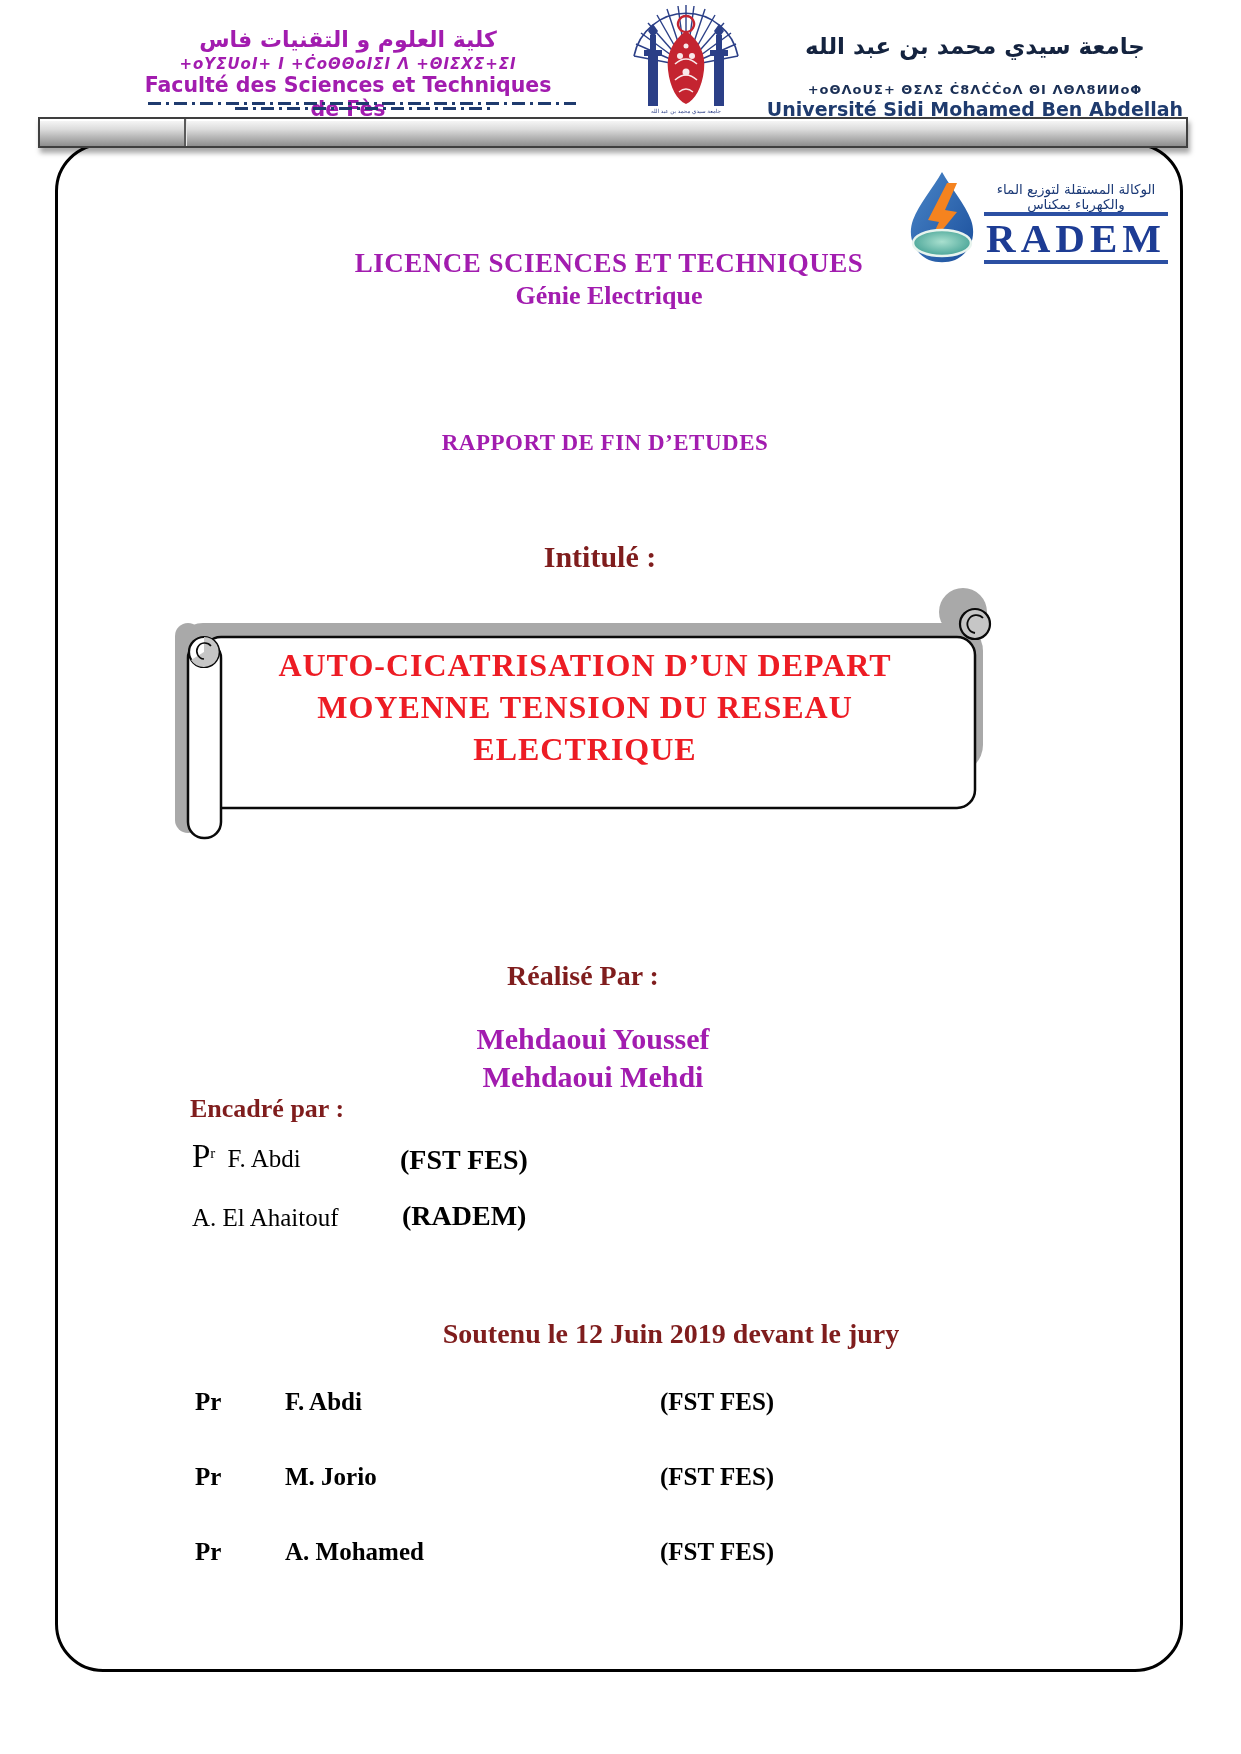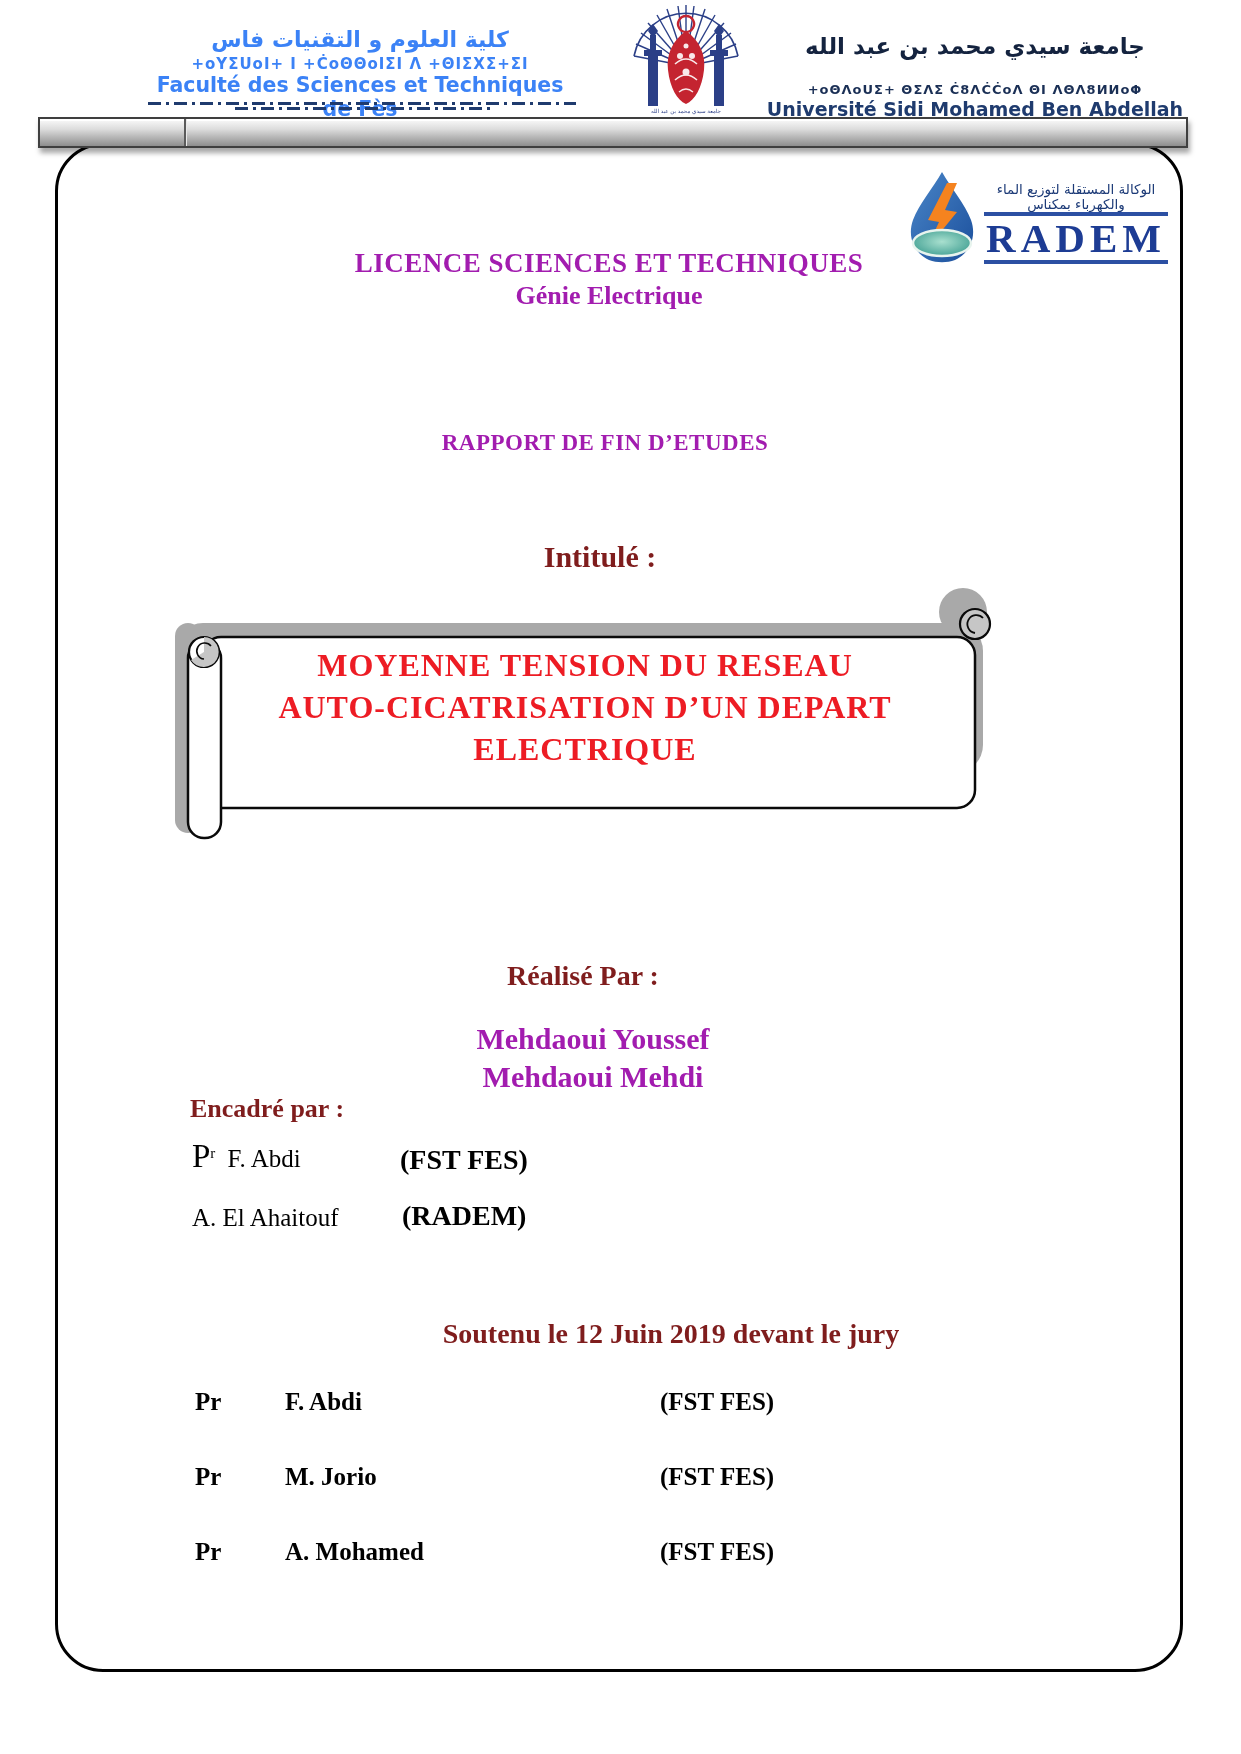--- a/index.html
+++ b/index.html
@@ -39,23 +39,23 @@
       font-size:13.5px;font-weight:normal;color:#1c3a77;line-height:15px;}
   .radem-rule{position:absolute;left:84px;width:184px;height:4px;background:#2c50a3;}
   .radem-word{position:absolute;left:84px;top:46px;width:184px;text-align:center;
       font-family:"Liberation Serif","DejaVu Serif",serif;font-weight:bold;
       font-size:41px;line-height:41px;color:#1d3c94;letter-spacing:5px;}
   sup{font-size:60%;}
 </style>
 </head>
 <body>
 
-<div class="hdr-block" style="left:140px;top:26px;width:440px;color:#3b82f6;">
+<div class="hdr-block" style="left:128px;top:26px;width:440px;color:#a21caf;">
   <div class="hdr-ar">كلية العلوم و التقنيات فاس</div>
-  <div class="hdr-tif" style="font-size:15px;line-height:18px;margin-top:1px;">+oYΣUoI+ I +ĊoΘΘoIΣI Λ +ΘIΣXΣ+ΣI</div>
+  <div class="hdr-tif" style="font-size:15px;line-height:18px;margin-top:1px;font-style:italic;">+oYΣUoI+ I +ĊoΘΘoIΣI Λ +ΘIΣXΣ+ΣI</div>
   <div class="hdr-fr" style="font-size:20.5px;line-height:24px;">Faculté des Sciences et Techniques de Fès</div>
 </div>
 <div class="dashline" style="left:148px;top:102px;width:428px;"></div>
 <div class="dashline" style="left:235px;top:107px;width:260px;"></div>
 
 <svg class="abs" style="left:626px;top:4px;" width="120" height="118" viewBox="0 0 120 118">
   <g stroke="#2b3f87" stroke-width="1.4">
     <path d="M60 62 L8 52" fill="none"></path>
       <path d="M60 62 L10 40" fill="none"></path>
     <path d="M60 62 L15 29" fill="none"></path>
@@ -156,22 +156,22 @@
 
   <g>
     <rect x="43" y="84" width="33" height="196" rx="16" fill="#ffffff" stroke="#0a0a0a" stroke-width="2.5"></rect>
     <circle cx="59" cy="94" r="15" fill="#ffffff" stroke="#0a0a0a" stroke-width="2.2"></circle>
     <path d="M59 79 A15 15 0 1 1 46 102 L59 94 Z" fill="#c6c6c6"></path>
     <path d="M66 88 a8 8 0 1 0 -7 13" fill="none" stroke="#0a0a0a" stroke-width="1.6"></path>
   </g>
 </svg>
 
 <div class="scroll-text">
+  <div>AUTO-CICATRISATION D’UN DEPART</div>
   <div>MOYENNE TENSION DU RESEAU</div>
-  <div>AUTO-CICATRISATION D’UN DEPART</div>
   <div>ELECTRIQUE</div>
 </div>
 
 <div class="cline navy" style="top:960px;font-size:28px;transform:translateX(-36px);">Réalisé Par :</div>
 <div class="cline" style="top:1022px;font-size:30px;transform:translateX(-26px);">Mehdaoui Youssef</div>
 <div class="cline" style="top:1060px;font-size:30px;transform:translateX(-26px);">Mehdaoui Mehdi</div>
 
 <div class="row-span navy bold" style="left:190px;top:1094px;font-size:26px;z-index:3;">Encadré par :</div>
 
 <div class="row-span" style="left:192px;top:1138px;font-size:25px;z-index:3;">

